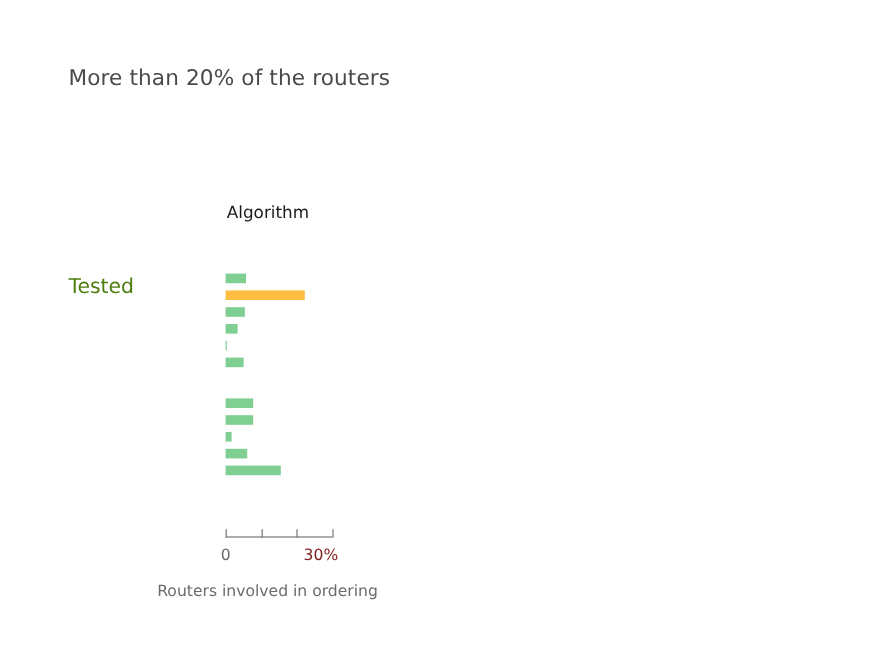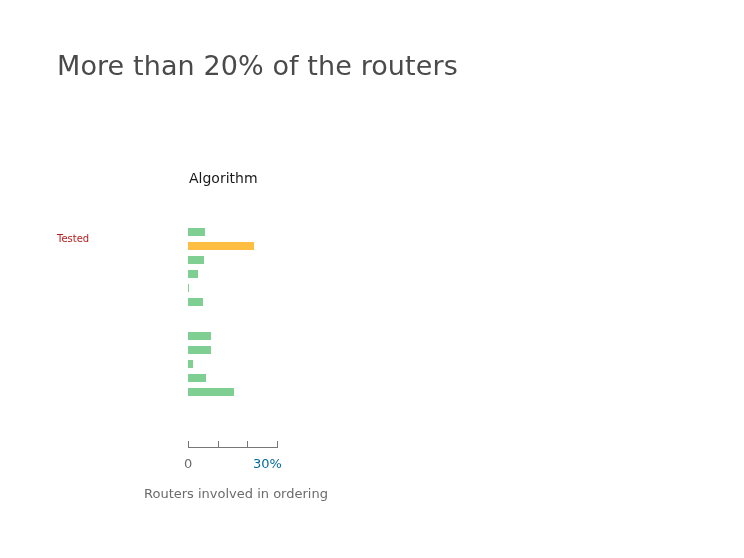--- a/index.html
+++ b/index.html
@@ -15,21 +15,21 @@
     position: relative;
   }
 
   
   #headline {
     position: absolute;
     left: 57px;
     top: 46px;
     width: 620px;
     color: #4a4a4a;
-    font-size: 27px;
+    font-size: 18px;
     line-height: 39px;
     font-weight: 400;
     letter-spacing: 0.1px;
   }
   #headline .line {
     display: block;
     white-space: pre;
   }
 
   
@@ -50,23 +50,23 @@
     color: #1a1a1a;
     white-space: nowrap;
   }
 
   
   #group-label {
     position: absolute;
     left: 57px;
     top: 229px;
     width: 120px;
-    font-size: 10px;
+    font-size: 17px;
     line-height: 20px;
-    color: #b91c1c;
+    color: #4d7c0f;
   }
   #group-label .gl-line {
     display: block;
     white-space: pre;
   }
 
   
   #plot {
     position: absolute;
     left: 188px;
@@ -115,21 +115,21 @@
   }
   .tick-label {
     position: absolute;
     top: 18px;
     font-size: 13px;
     color: #6b6b6b;
     white-space: nowrap;
   }
   #axis-caption {
     position: absolute;
-    left: 144px;
+    left: 131px;
     top: 486px;
     font-size: 13px;
     color: #6b6b6b;
     white-space: nowrap;
   }
 </style>
 </head>
 <body>
 
 <div id="headline">
@@ -181,18 +181,18 @@
       </div>
     </div>
 
   <div id="axis">
     <div id="axis-line"></div>
   <div class="tick" style="left: 0px; background: rgb(119, 119, 119);"></div>
       <div class="tick-label" style="color: rgb(107, 107, 107); left: -4px;">0</div>
       <div class="tick" style="left: 30px; background: rgb(119, 119, 119);"></div>
       <div class="tick" style="left: 59px; background: rgb(119, 119, 119);"></div>
       <div class="tick" style="left: 89px; background: rgb(119, 119, 119);"></div>
-      <div class="tick-label" style="color: #0369a1; left: 65px;">30%</div>
+      <div class="tick-label" style="color: #7f1d1d; left: 65px;">30%</div>
     </div>
 
   <div id="axis-caption">Routers involved in ordering</div>
 
 </div>
 
 </body></html>

